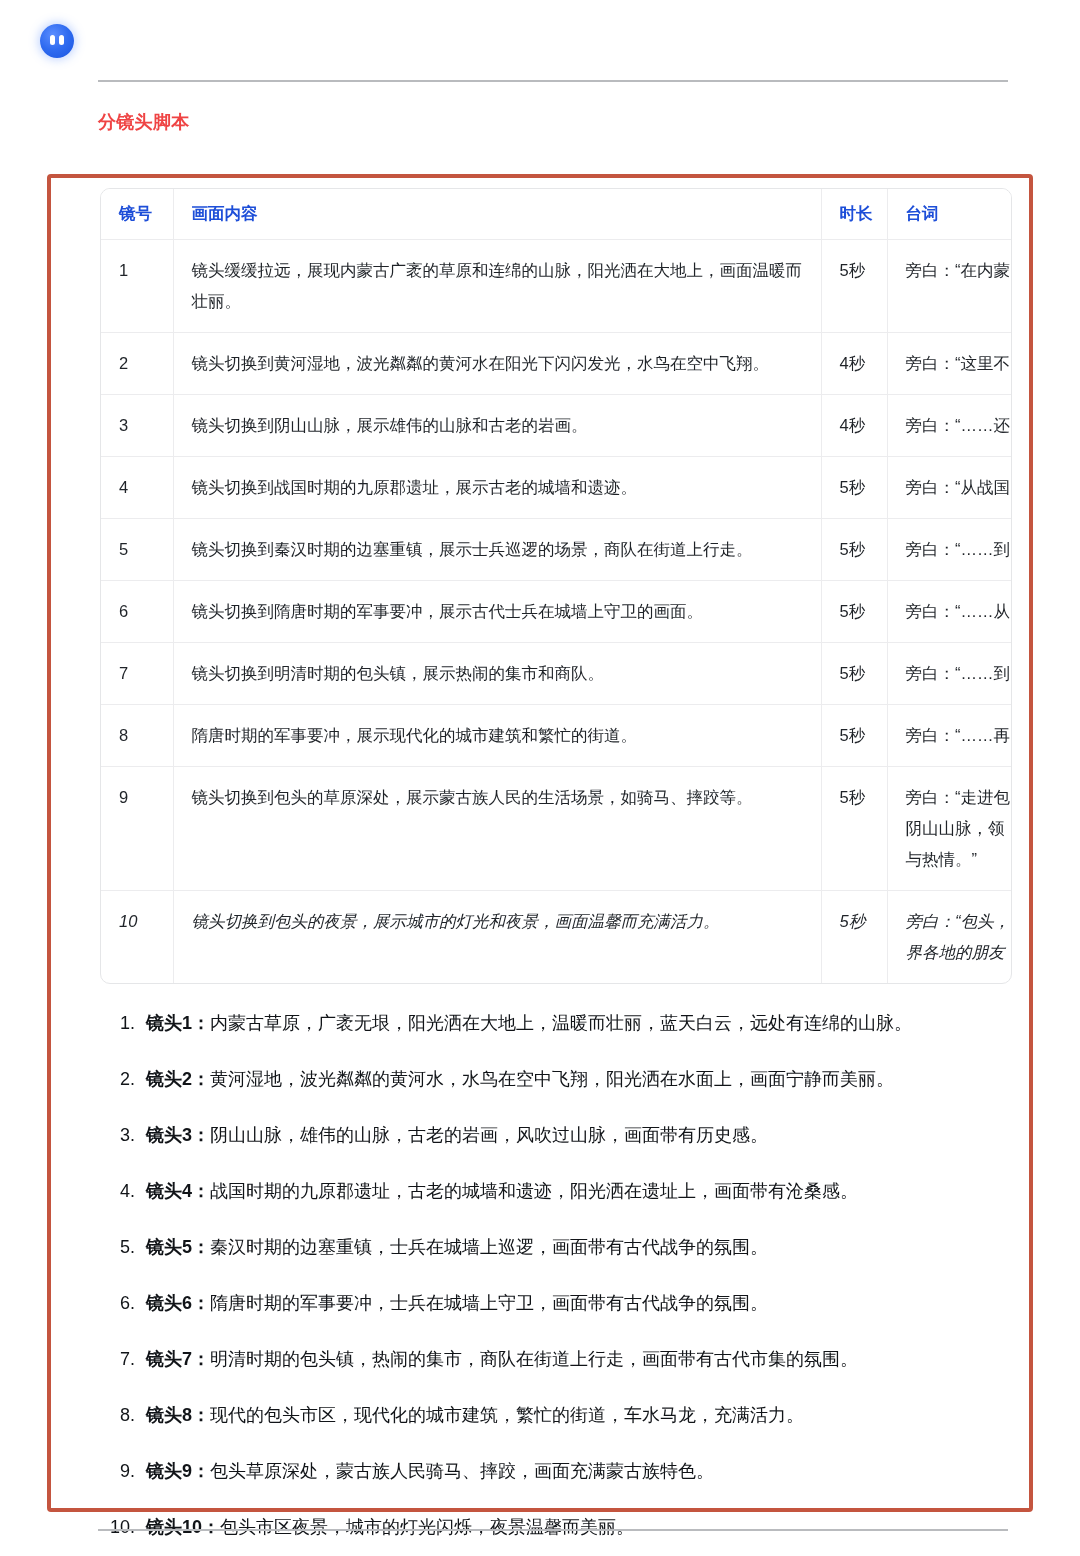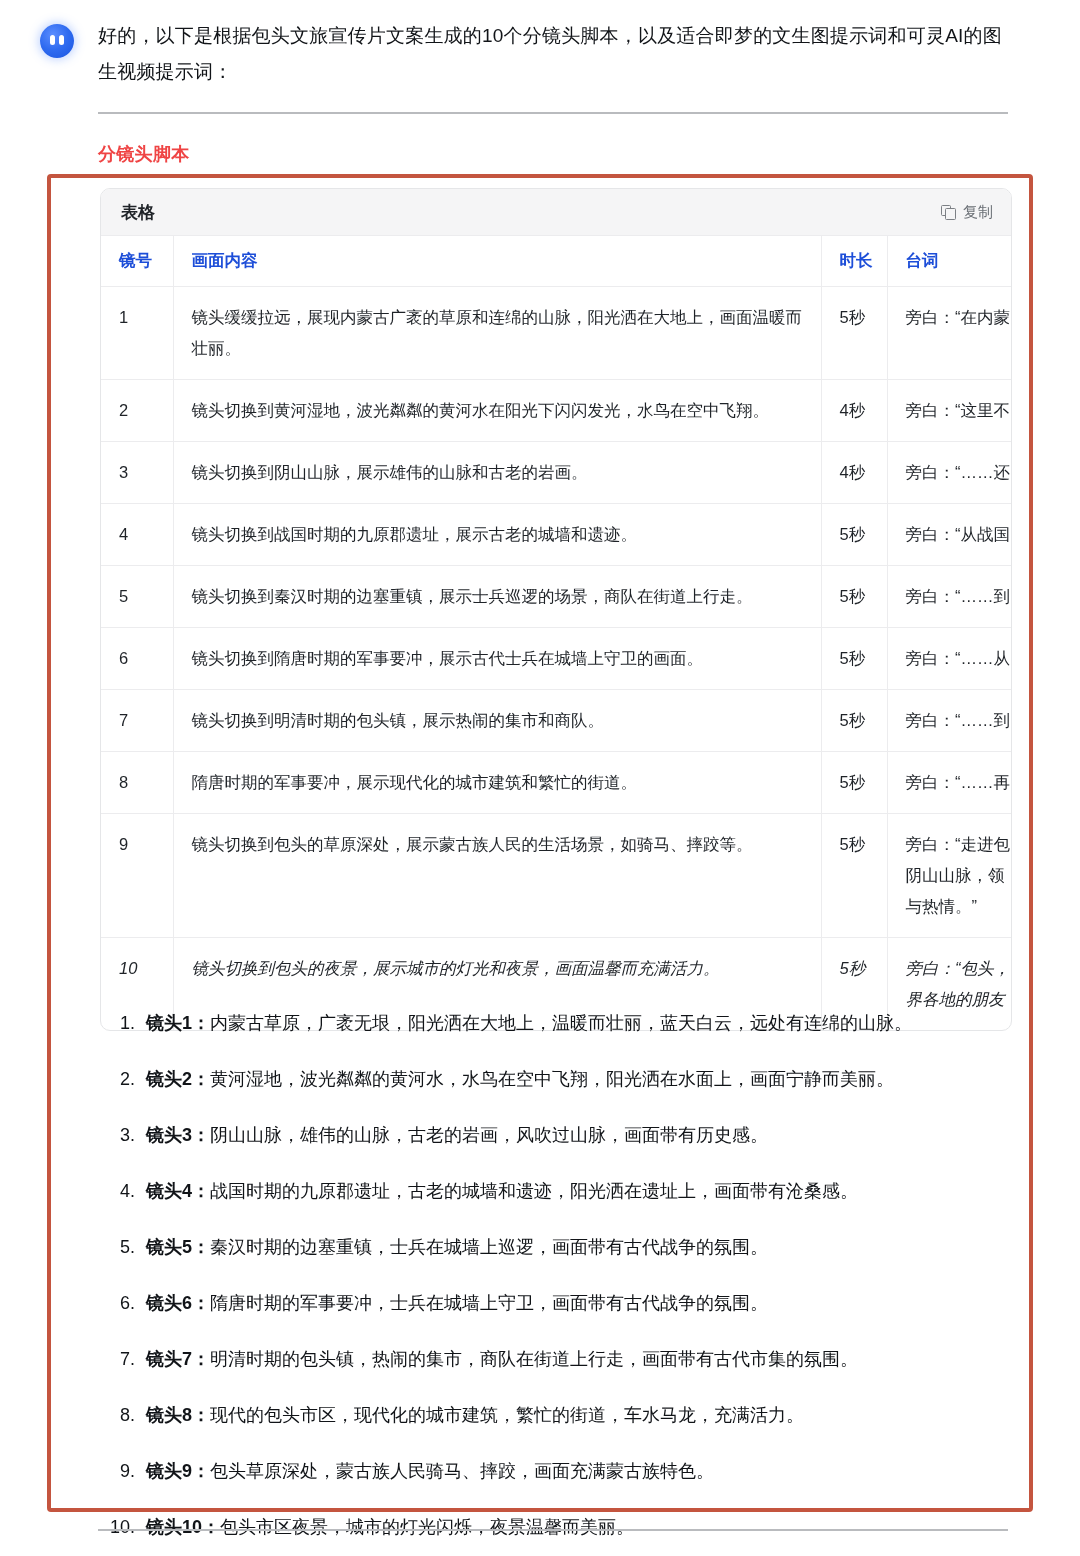--- a/index.html
+++ b/index.html
@@ -212,37 +212,29 @@
     width: 910px;
     height: 0;
     border-top: 2px solid #b9bbbe;
   }
 </style>
 </head>
 <body>
 
 <div class="msg-row">
   <div class="avatar"></div>
-  <div class="intro-text">好的，以下是根据包头文旅宣传片文案生成的10个分镜头脚本，以及适合即梦的文生图提示词和可灵AI的图生视频提示词：</div>
 </div>
 
 <div class="divider"></div>
 
 <div class="section-heading">分镜头脚本</div>
 
 <div class="redbox"></div>
 
 <div class="table-card">
-  <div class="table-card-head">
-    <span class="table-card-title">表格</span>
-    <span class="copy-btn">
-      <span class="copy-icon"></span>
-      <span>复制</span>
-    </span>
-  </div>
 
   <table class="shots">
     <colgroup>
       <col class="c-num">
         <col class="c-desc">
         <col class="c-dur">
         <col class="c-line">
     </colgroup>
     <thead>
       <tr>

